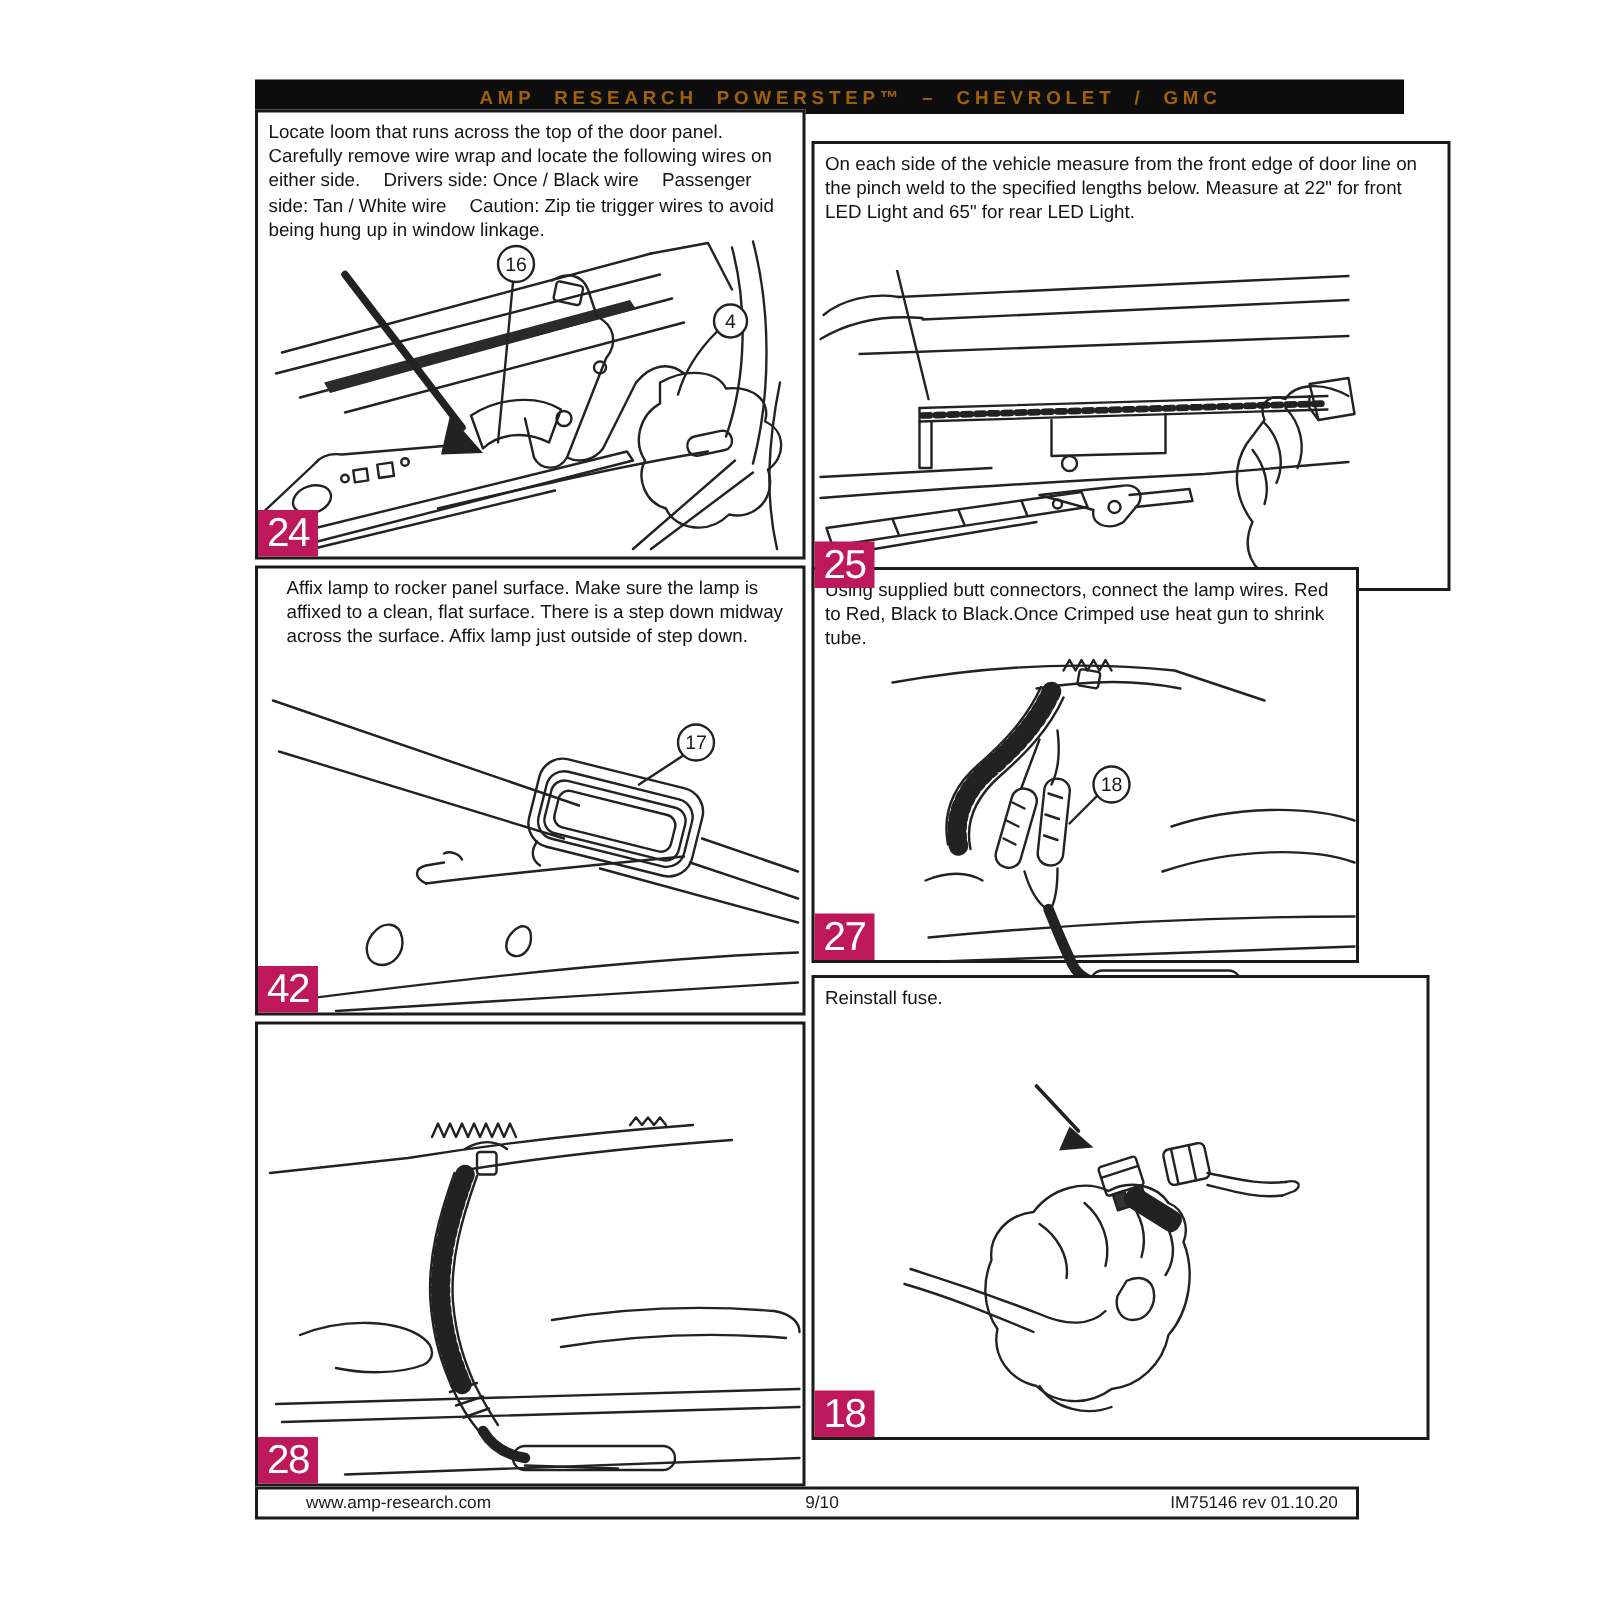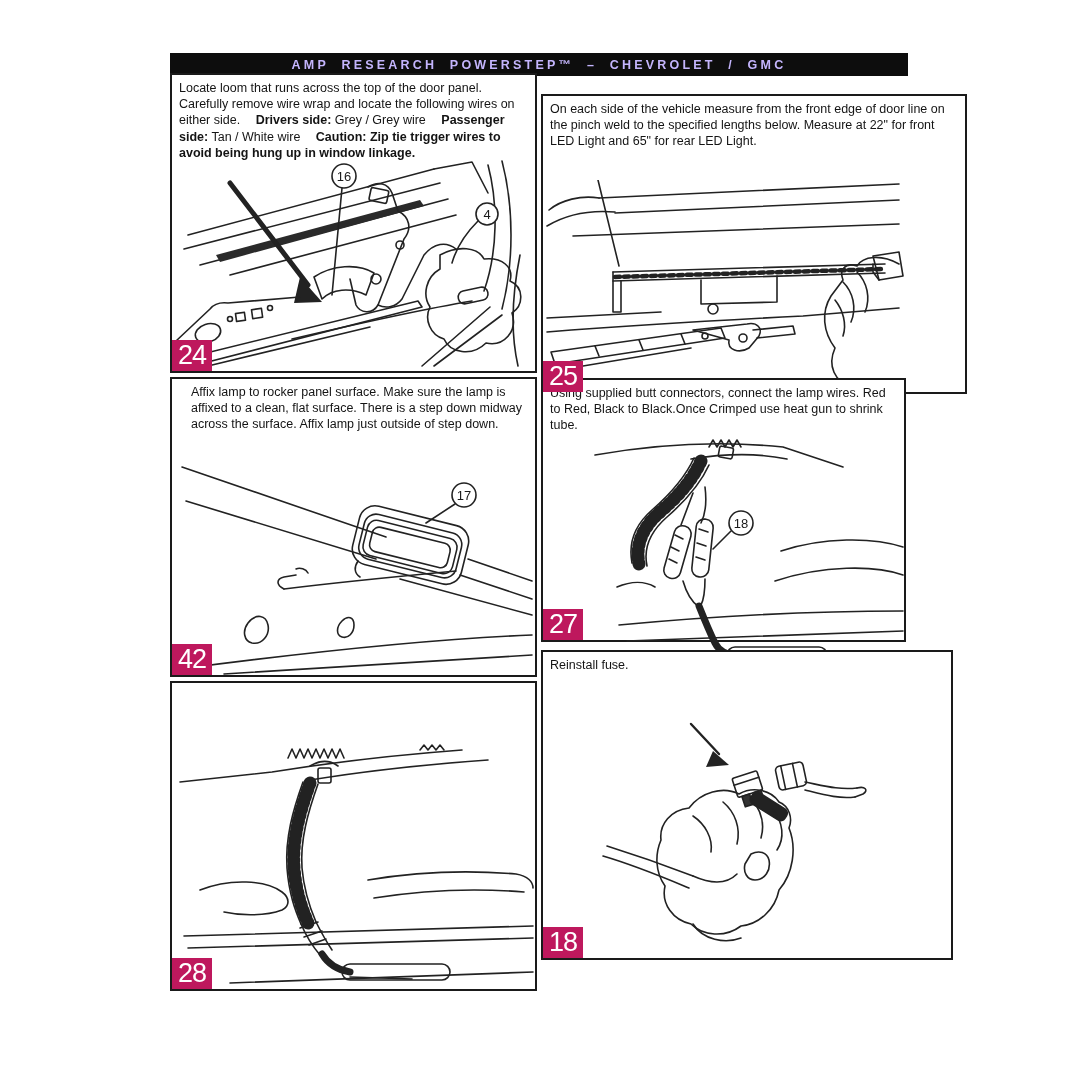--- a/index.html
+++ b/index.html
@@ -3,36 +3,36 @@
 <meta charset="utf-8">
 <style>
   html,body{margin:0;padding:0;}
   body{
     width:1080px;height:1080px;background:#ffffff;position:relative;
     font-family:"Liberation Sans", sans-serif;color:#1a1a1a;overflow:hidden;
   }
   .page{position:absolute;left:170px;top:50px;width:738px;height:963px;background:#fff;}
   .header-bar{
     position:absolute;left:0;top:3px;width:738px;height:23px;background:#0d0d0d;
-    color:#c4b5fd;display:flex;align-items:center;justify-content:center;
-    font-size:12.5px;font-weight:bold;letter-spacing:3.2px;word-spacing:6px;white-space:nowrap;
+    color:#a16207;display:flex;align-items:center;justify-content:center;
+    font-size:12.5px;font-weight:bold;letter-spacing:3.2px;word-spacing:6px;white-space:nowrap;padding-left:28px;
   }
   .panel{
     position:absolute;background:#fff;border:2px solid #1a1a1a;box-sizing:border-box;
   }
   .p24{left:0px;top:23px;width:367px;height:300px;}
   .p25{left:371px;top:23px;width:426px;height:300px;margin-top:21px;}
   .p26{left:0px;top:327px;width:367px;height:300px;padding-left:12px;}
   .p27{left:371px;top:328px;width:365px;height:264px;}
   .p28{left:0px;top:631px;width:367px;height:310px;}
   .p29{left:371px;top:600px;width:412px;height:310px;}
   .panel-text{
     padding:5px 7px 0 7px;font-size:12.5px;line-height:16.2px;color:#141414;
   }
-  .panel-text b{font-weight:bold;padding-left:12px;}
+  .panel-text b{font-weight:normal;padding-left:12px;}
   .panel svg{position:absolute;left:0;display:block;}
   .badge{
     position:absolute;left:0;bottom:0;width:40px;height:31px;background:#be185d;color:#fff;
     display:flex;align-items:center;justify-content:center;
     font-size:27px;font-weight:normal;z-index:3;letter-spacing:-1px;
   }
   .footer-bar{
     position:absolute;left:0px;top:941px;width:736px;height:22px;border:2px solid #1a1a1a;
     box-sizing:border-box;display:flex;align-items:center;font-size:11.5px;background:#fff;
   }
@@ -53,21 +53,21 @@
 </head>
 <body>
 
 <div class="page">
 
   <div class="header-bar">
     <span>AMP RESEARCH POWERSTEP™ – CHEVROLET / GMC</span>
   </div>
 
   <div class="panel p24">
-    <div class="panel-text"><span>Locate loom that runs across the top of the door panel. Carefully remove wire wrap and locate the following wires on either side. </span><b>Drivers side:</b><span> Grey / Grey wire  </span><b>Passenger side:</b><span> Tan / White wire </span><b>Caution: Zip tie trigger wires to avoid being hung up in window linkage.</b></div>
+    <div class="panel-text"><span>Locate loom that runs across the top of the door panel. Carefully remove wire wrap and locate the following wires on either side. </span><b>Drivers side:</b><span> Once / Black wire  </span><b>Passenger side:</b><span> Tan / White wire </span><b>Caution: Zip tie trigger wires to avoid being hung up in window linkage.</b></div>
     <svg class="art" style="top:84px;width:363px;height:212px;" viewBox="0 0 363 212" preserveAspectRatio="xMidYMid meet">
       <path d="M16 76 L262 10"></path>
       <path d="M12 90 L268 24"></path>
       <path d="M28 106 L276 40"></path>
       <path d="M44 96 L248 41 L252 47 L48 103 Z" style="fill:#2a2a2a;stroke:none"></path>
       <path d="M58 116 L284 56"></path>
       <path d="M262 10 L300 3 L316 34"></path>
       <path d="M316 6 C326 44 326 92 312 132"></path>
       <path d="M330 2 C342 48 342 104 330 150"></path>
       <path d="M58 24 L136 126" style="stroke-width:5"></path>
@@ -253,14 +253,19 @@
         <path d="M208 166 C216 162 224 164 226 172 C228 182 222 192 212 192 C204 192 200 184 202 176 Z"></path>
         <path d="M64 158 C96 168 124 178 150 188"></path>
         <path d="M60 168 C94 178 122 190 146 200"></path>
         <path d="M150 188 C168 196 184 196 194 186"></path>
         <path d="M150 236 C160 252 182 256 198 250"></path>
       </g>
     </svg>
     <div class="badge">18</div>
   </div>
 
+  <div class="footer-bar">
+    <div class="f-cell f-left">www.amp-research.com</div>
+    <div class="f-cell f-center">9/10</div>
+    <div class="f-cell f-right">IM75146 rev 01.10.20</div>
+  </div>
 
 </div>
 
 </body></html>

